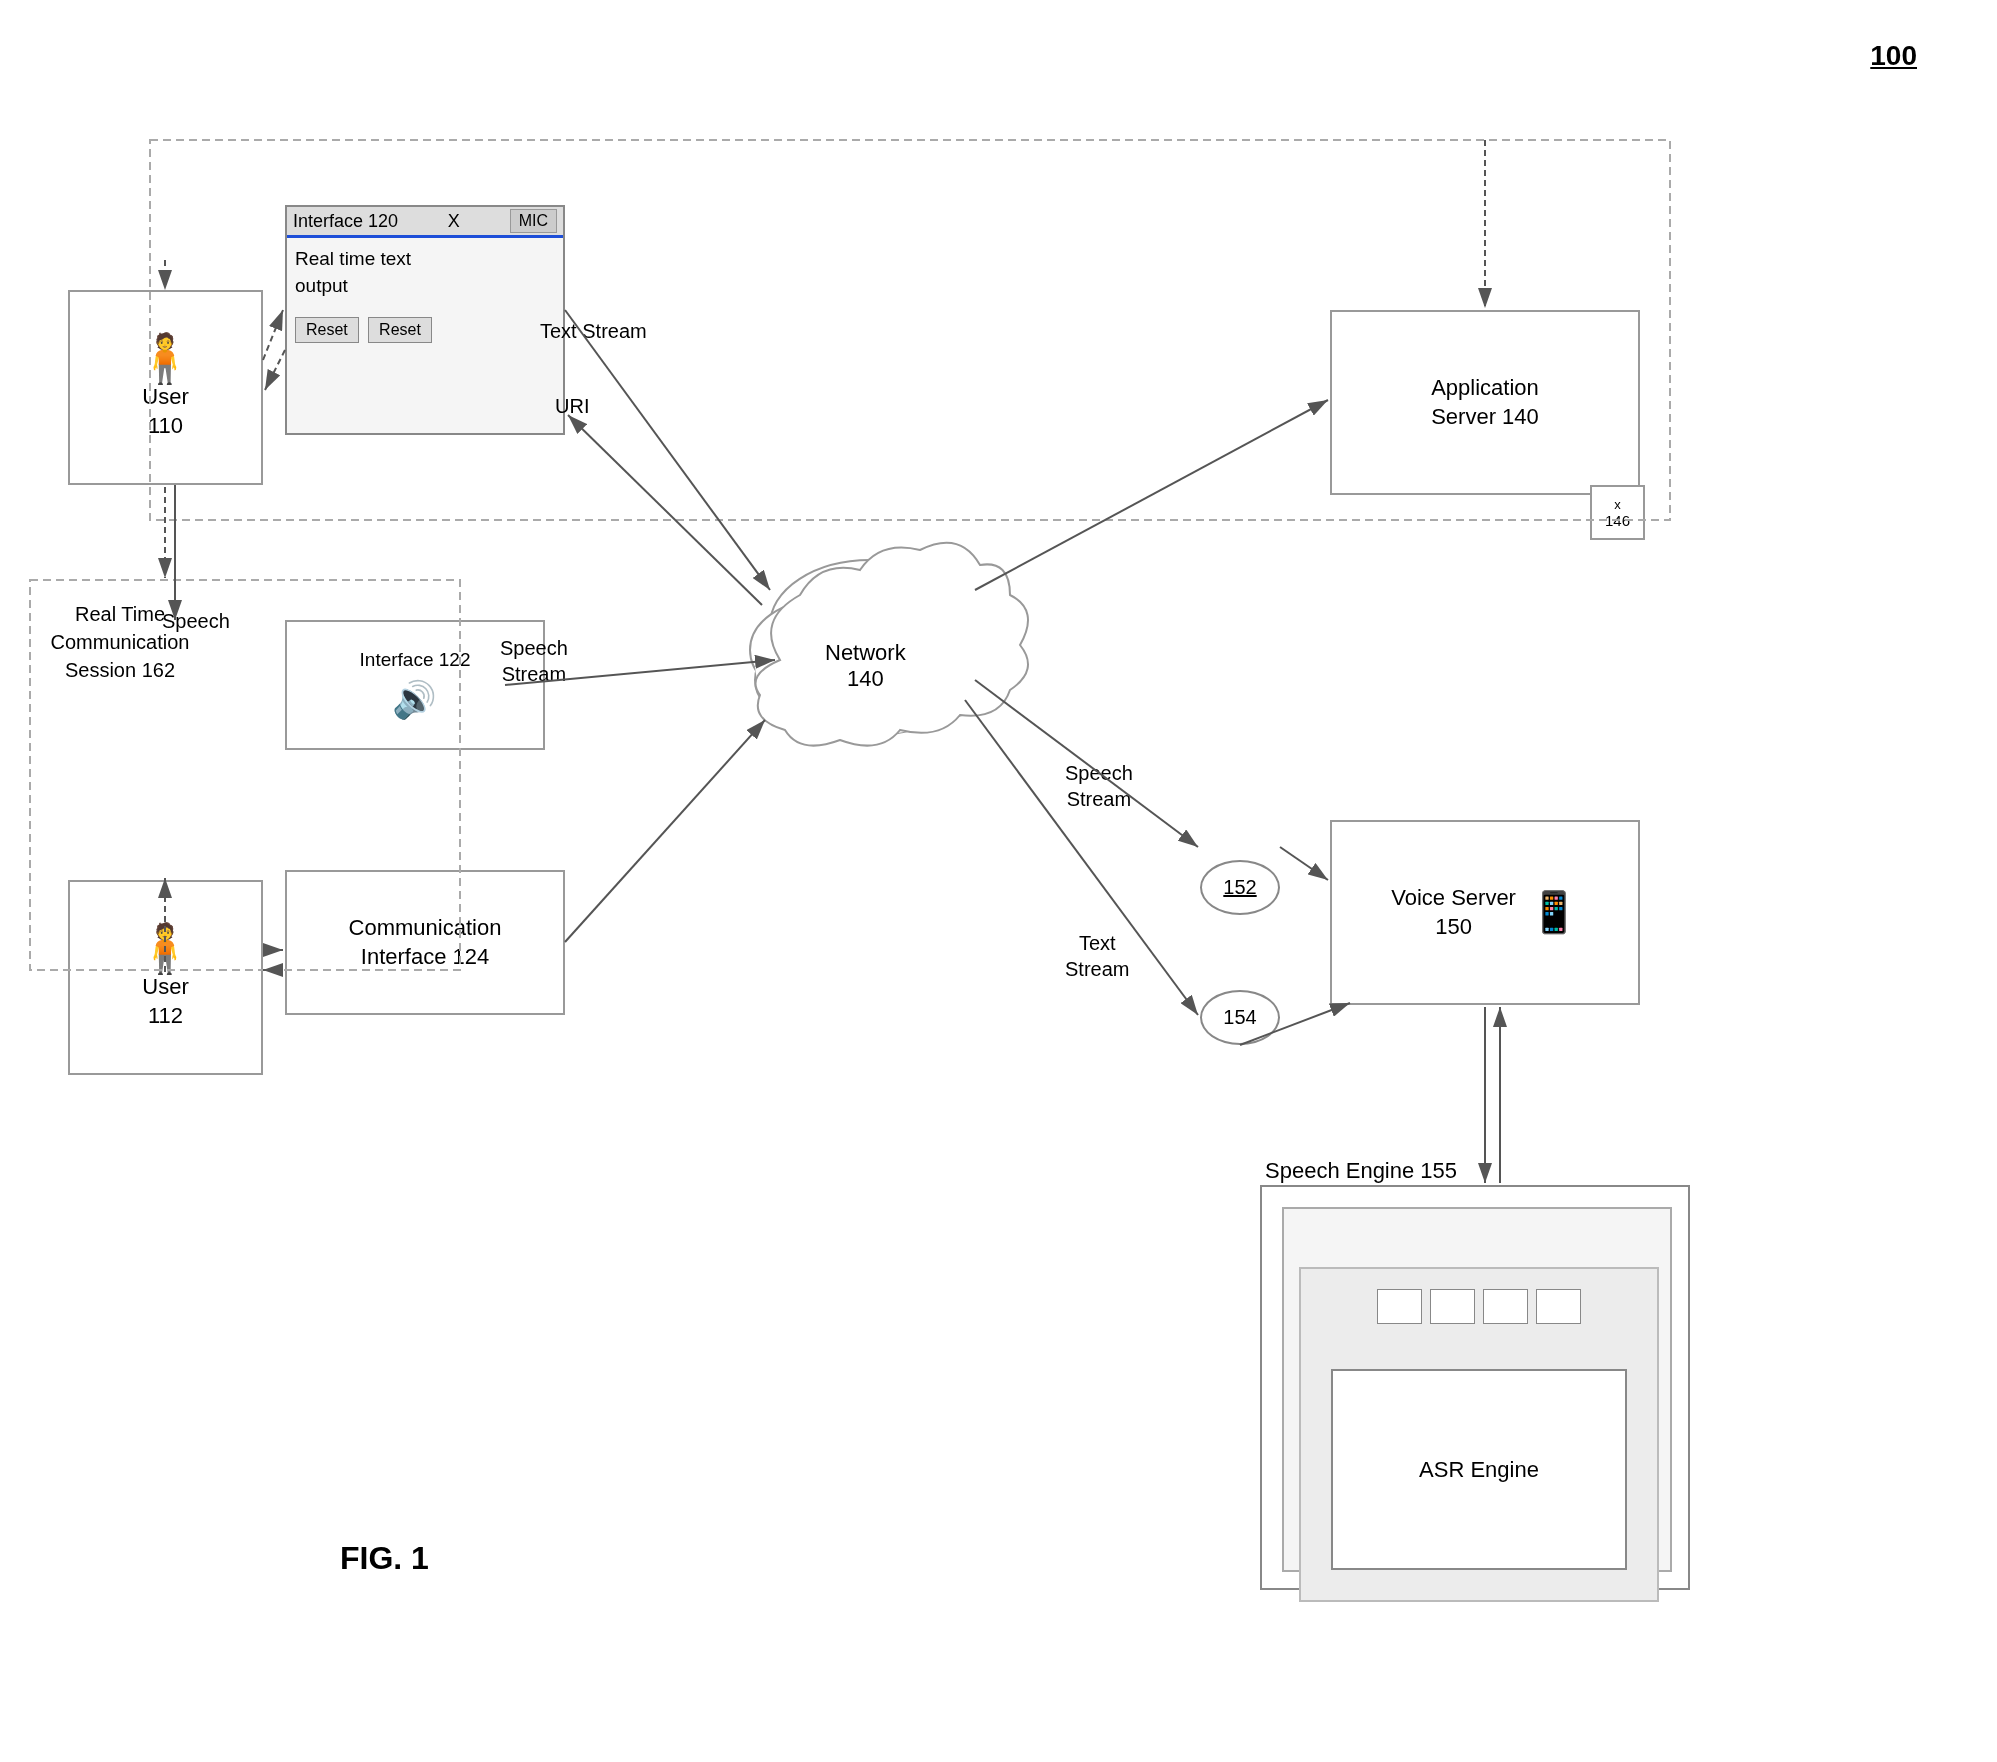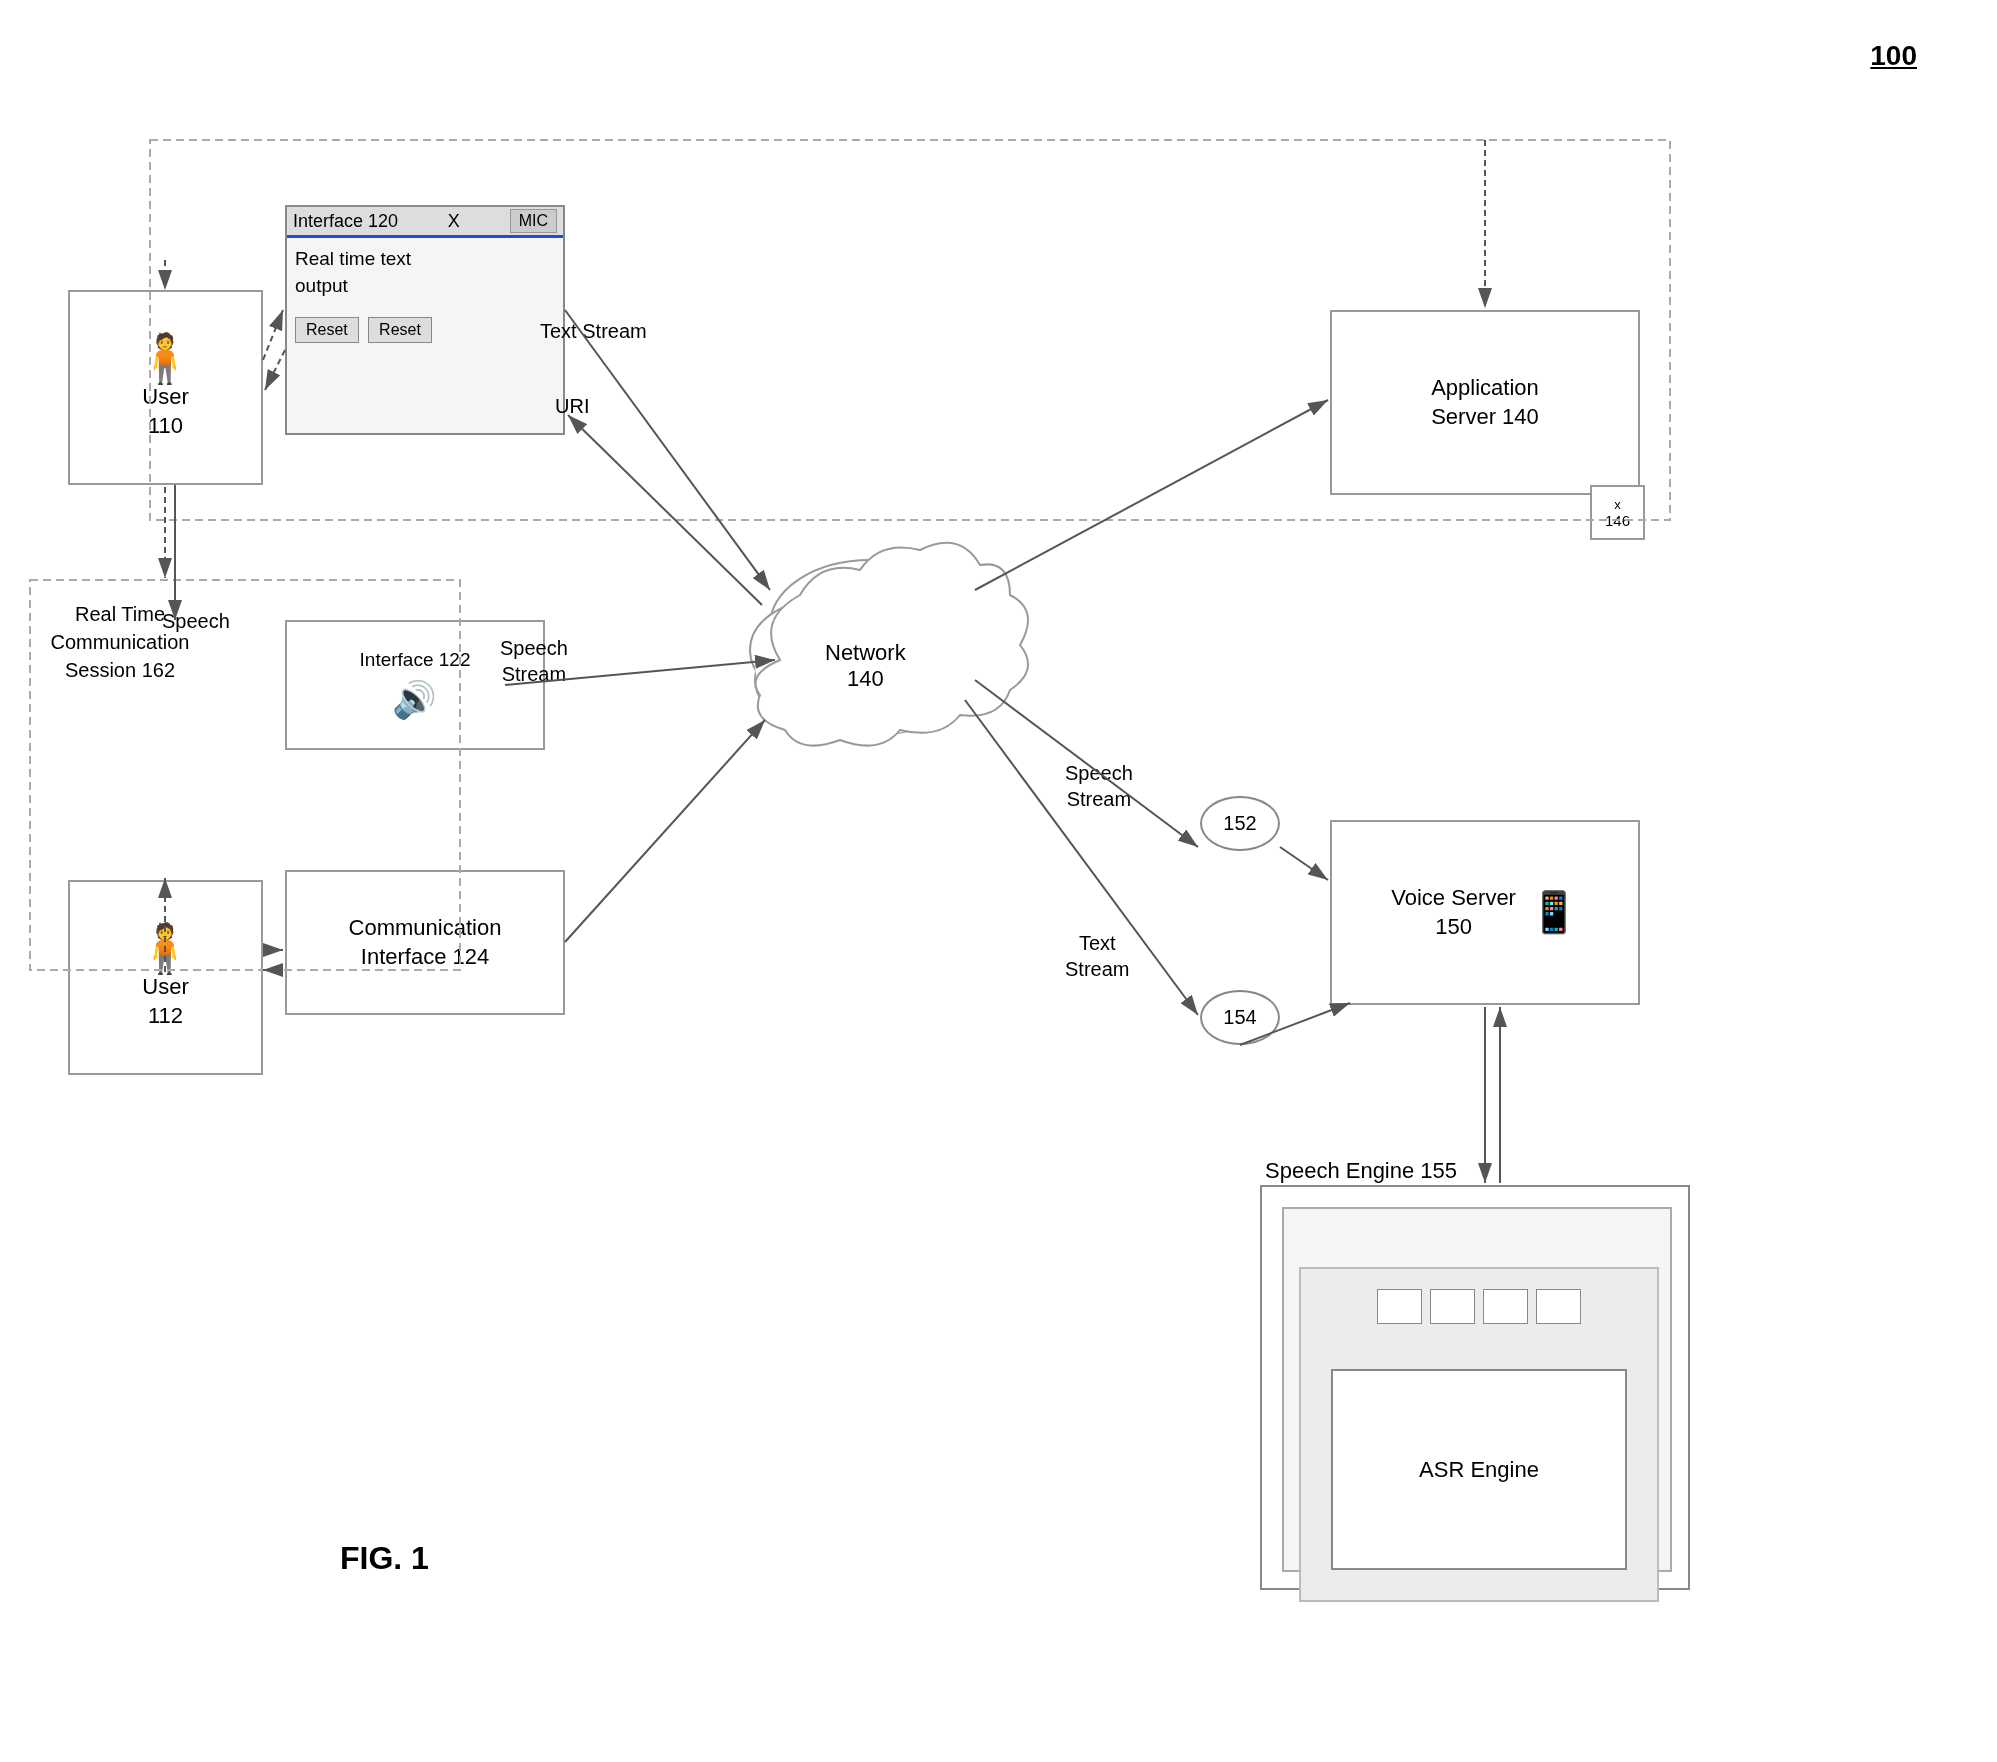--- a/index.html
+++ b/index.html
@@ -206,21 +206,21 @@
 
         <div style="position:absolute; bottom:30px; left:30px; right:30px; top:100px; border:2px solid #888; background:#fff; display:flex; align-items:center; justify-content:center;">
           <span style="font-size:22px;">ASR Engine</span>
         </div>
       </div>
     </div>
   </div>
 
   <div class="label-text" style="left:1265px; top:1158px; font-size:22px;">Speech Engine 155</div>
 
-  <div class="oval" style="left:1200px; top:796px; width:80px; height:55px;">
+  <div class="oval" style="left:1200px; top:860px; width:80px; height:55px;text-decoration:underline;">
     <span>152</span>
   </div>
 
   <div class="oval" style="left:1200px; top:990px; width:80px; height:55px;">
     <span>154</span>
   </div>
 
   <div class="label-text" style="left:20px; top:600px; font-size:20px; width:200px; line-height:1.4;">Real Time<br>Communication<br>Session 162</div>
 
   <div class="label-text" style="left:540px; top:320px; font-size:20px;">Text Stream</div>

